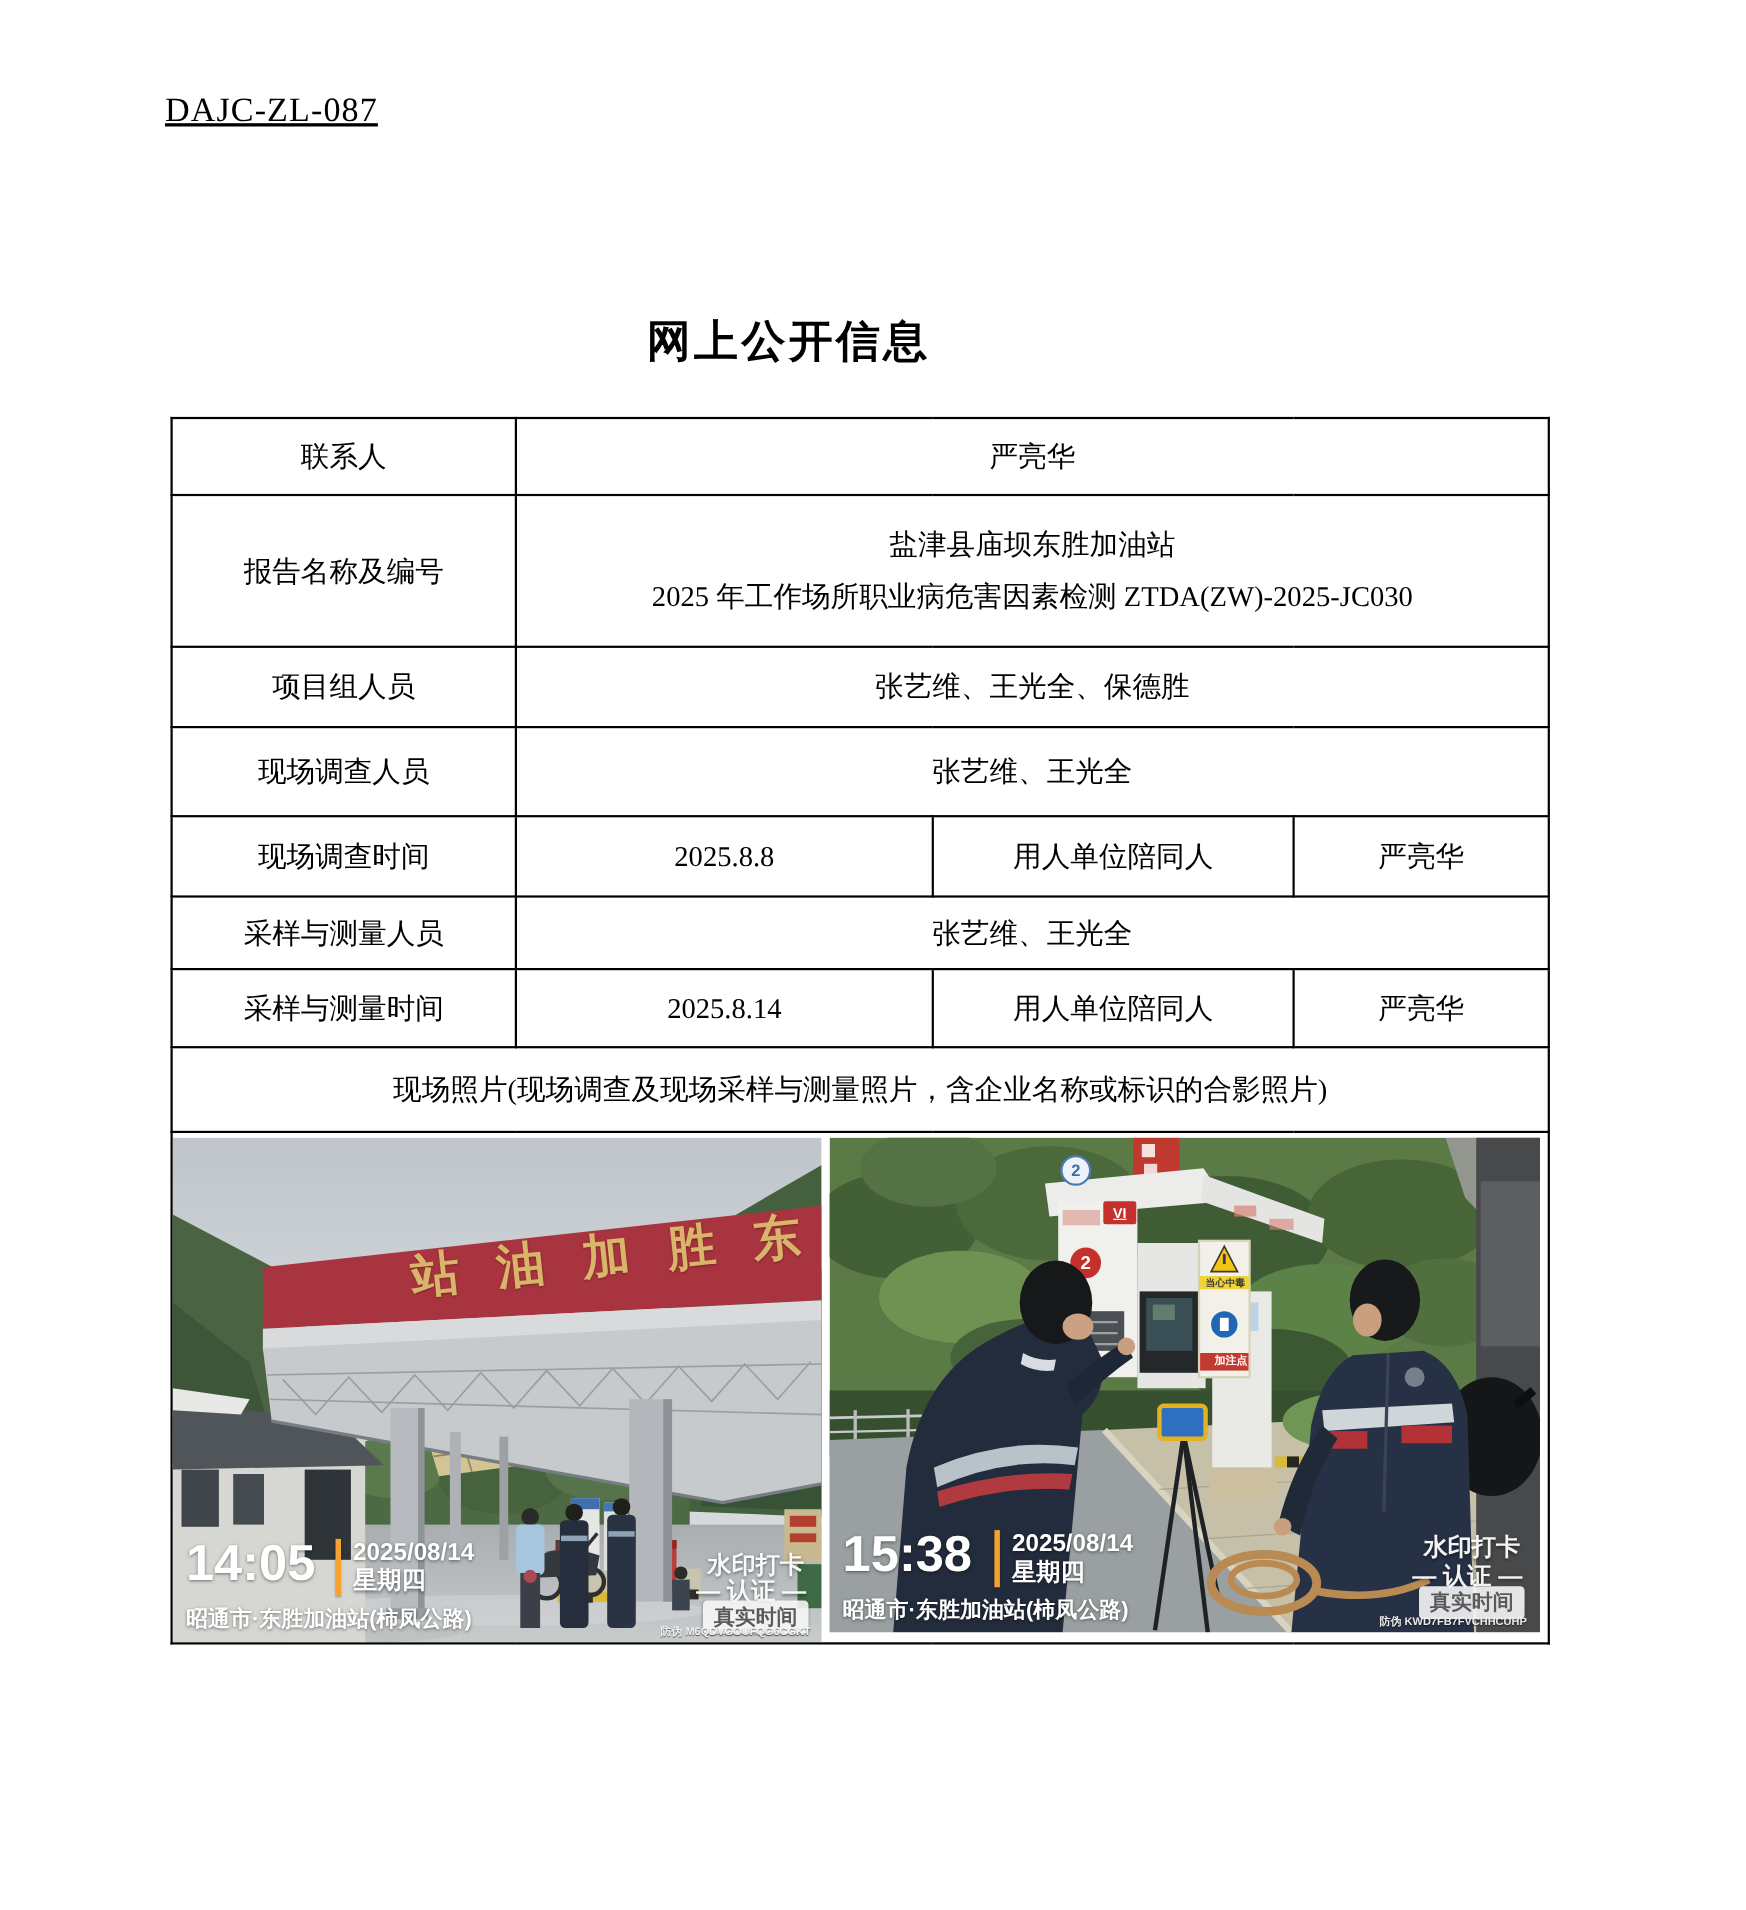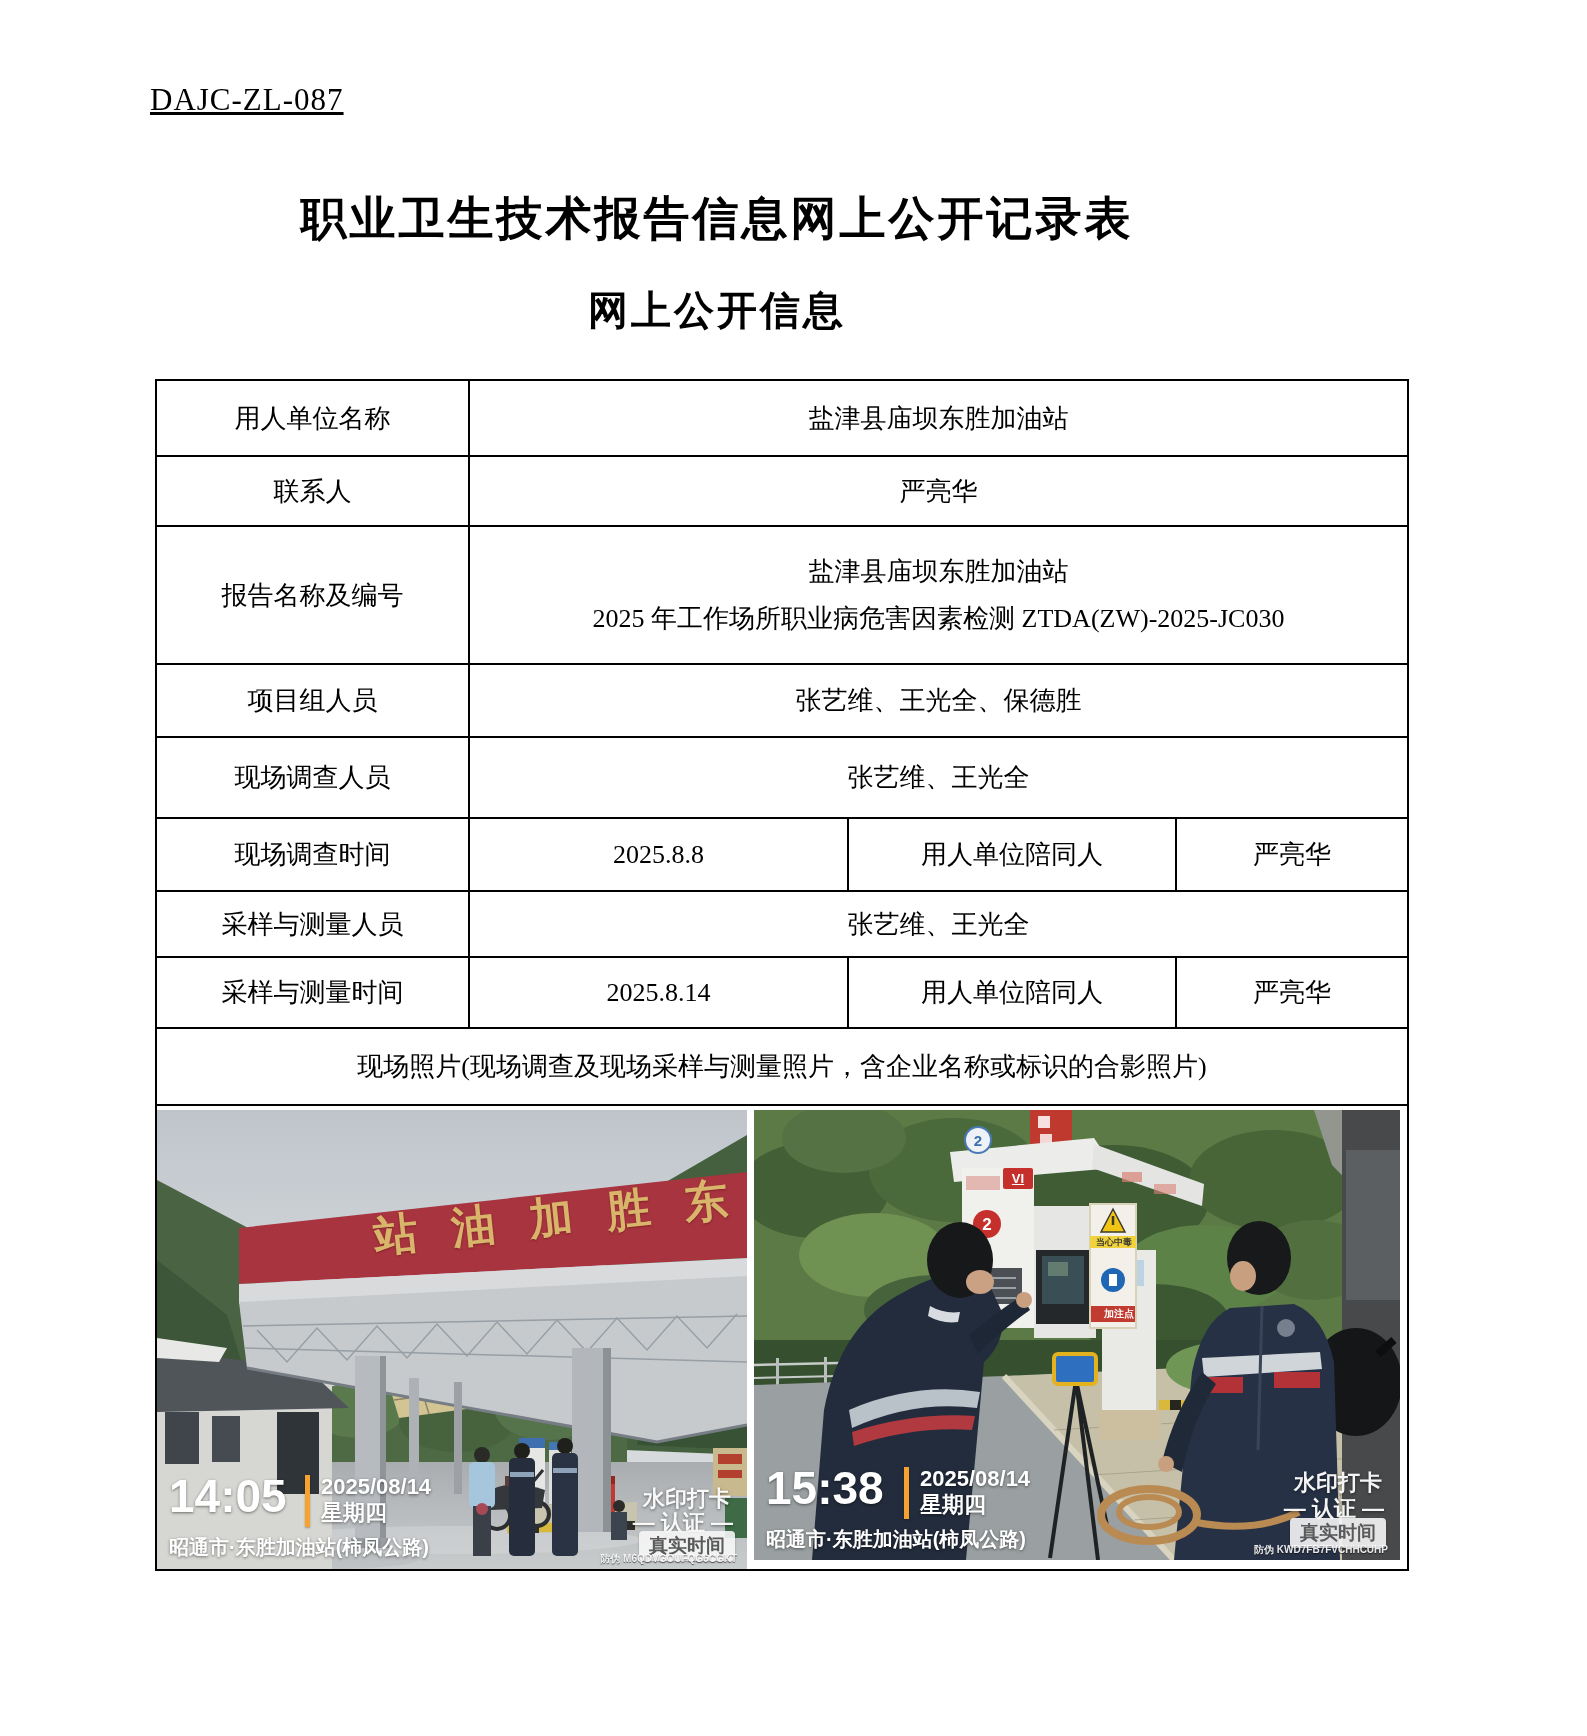--- a/index.html
+++ b/index.html
@@ -38,35 +38,30 @@
                font-family:"Liberation Serif",serif;white-space:nowrap;}
   .pump-txt{position:absolute;font-family:"Liberation Sans",sans-serif;font-weight:bold;
             text-align:center;line-height:1;}
 </style>
 </head>
 <body>
 
 <div class="page">
 
   <div class="doc-code">DAJC-ZL-087</div>
-  <div class="title">职业卫生技术报告信息网上公开记录表</div>
   <div class="subtitle">网上公开信息</div>
 
   <table class="rec">
     <colgroup>
         <col style="width:313px">
         <col style="width:379px">
         <col style="width:328px">
         <col style="width:232px">
       </colgroup>
     <tbody>
-        <tr style="height:76px">
-      <td>用人单位名称</td>
-      <td colspan="3">盐津县庙坝东胜加油站</td>
-    </tr>
     <tr style="height:70px">
       <td>联系人</td>
       <td colspan="3">严亮华</td>
     </tr>
     <tr style="height:138px">
       <td>报告名称及编号</td>
       <td colspan="3" class="two-line">
         <div>盐津县庙坝东胜加油站</div>
         <div>2025 年工作场所职业病危害因素检测 ZTDA(ZW)-2025-JC030</div>
       </td>

